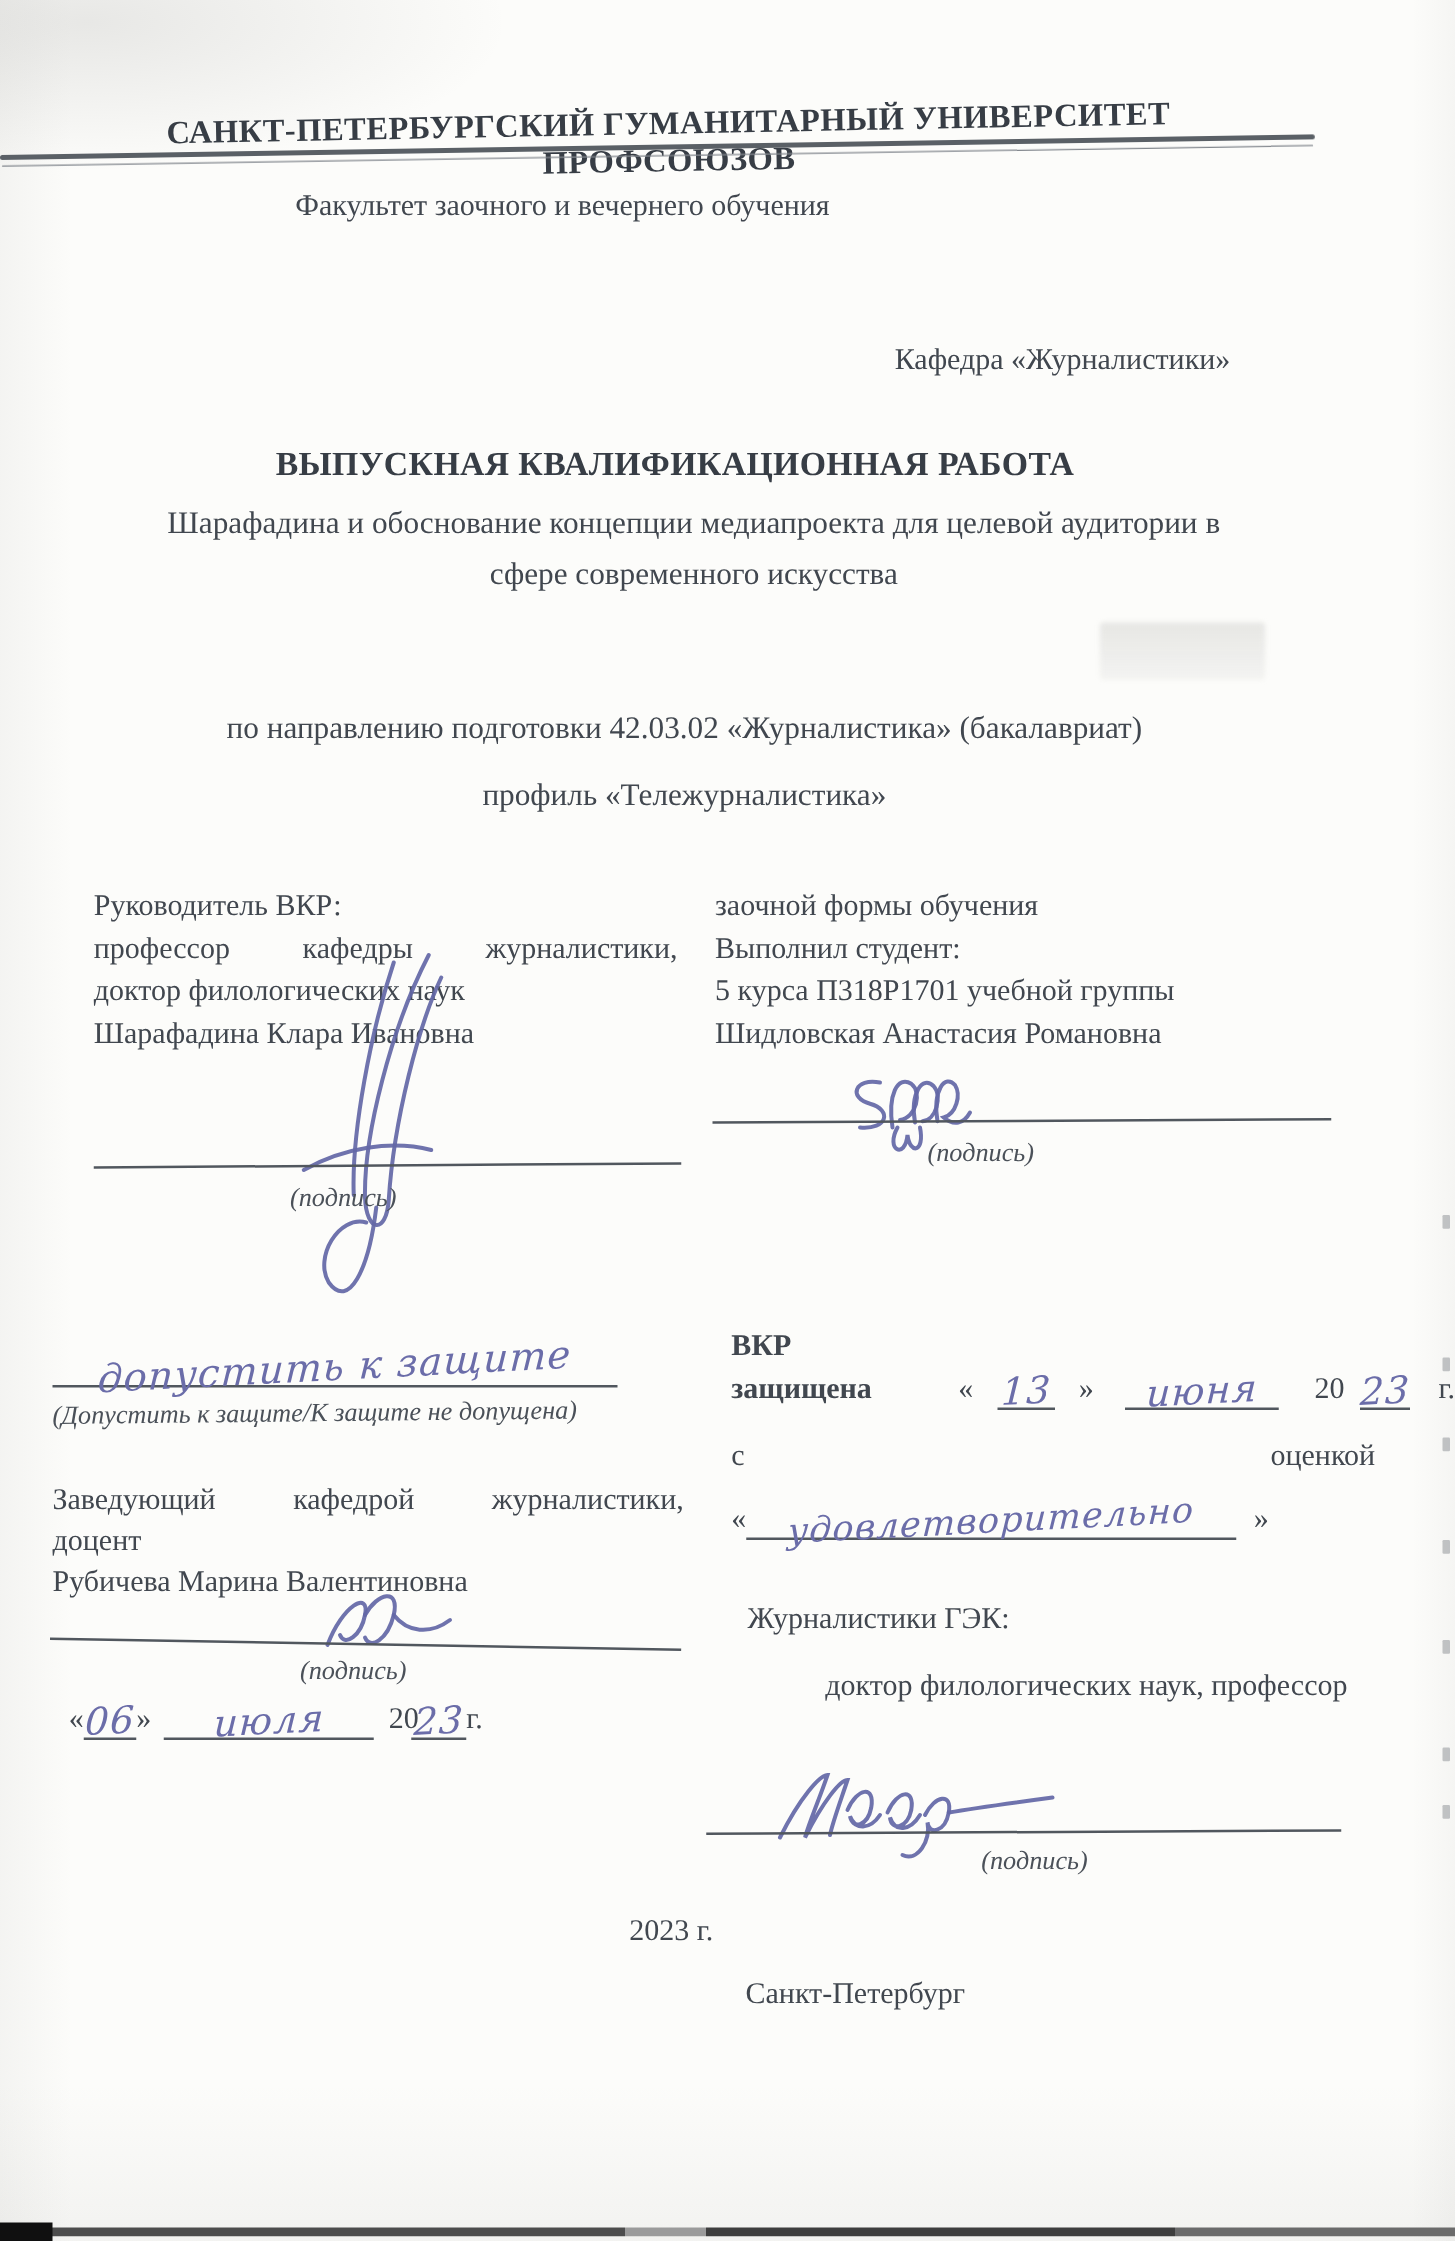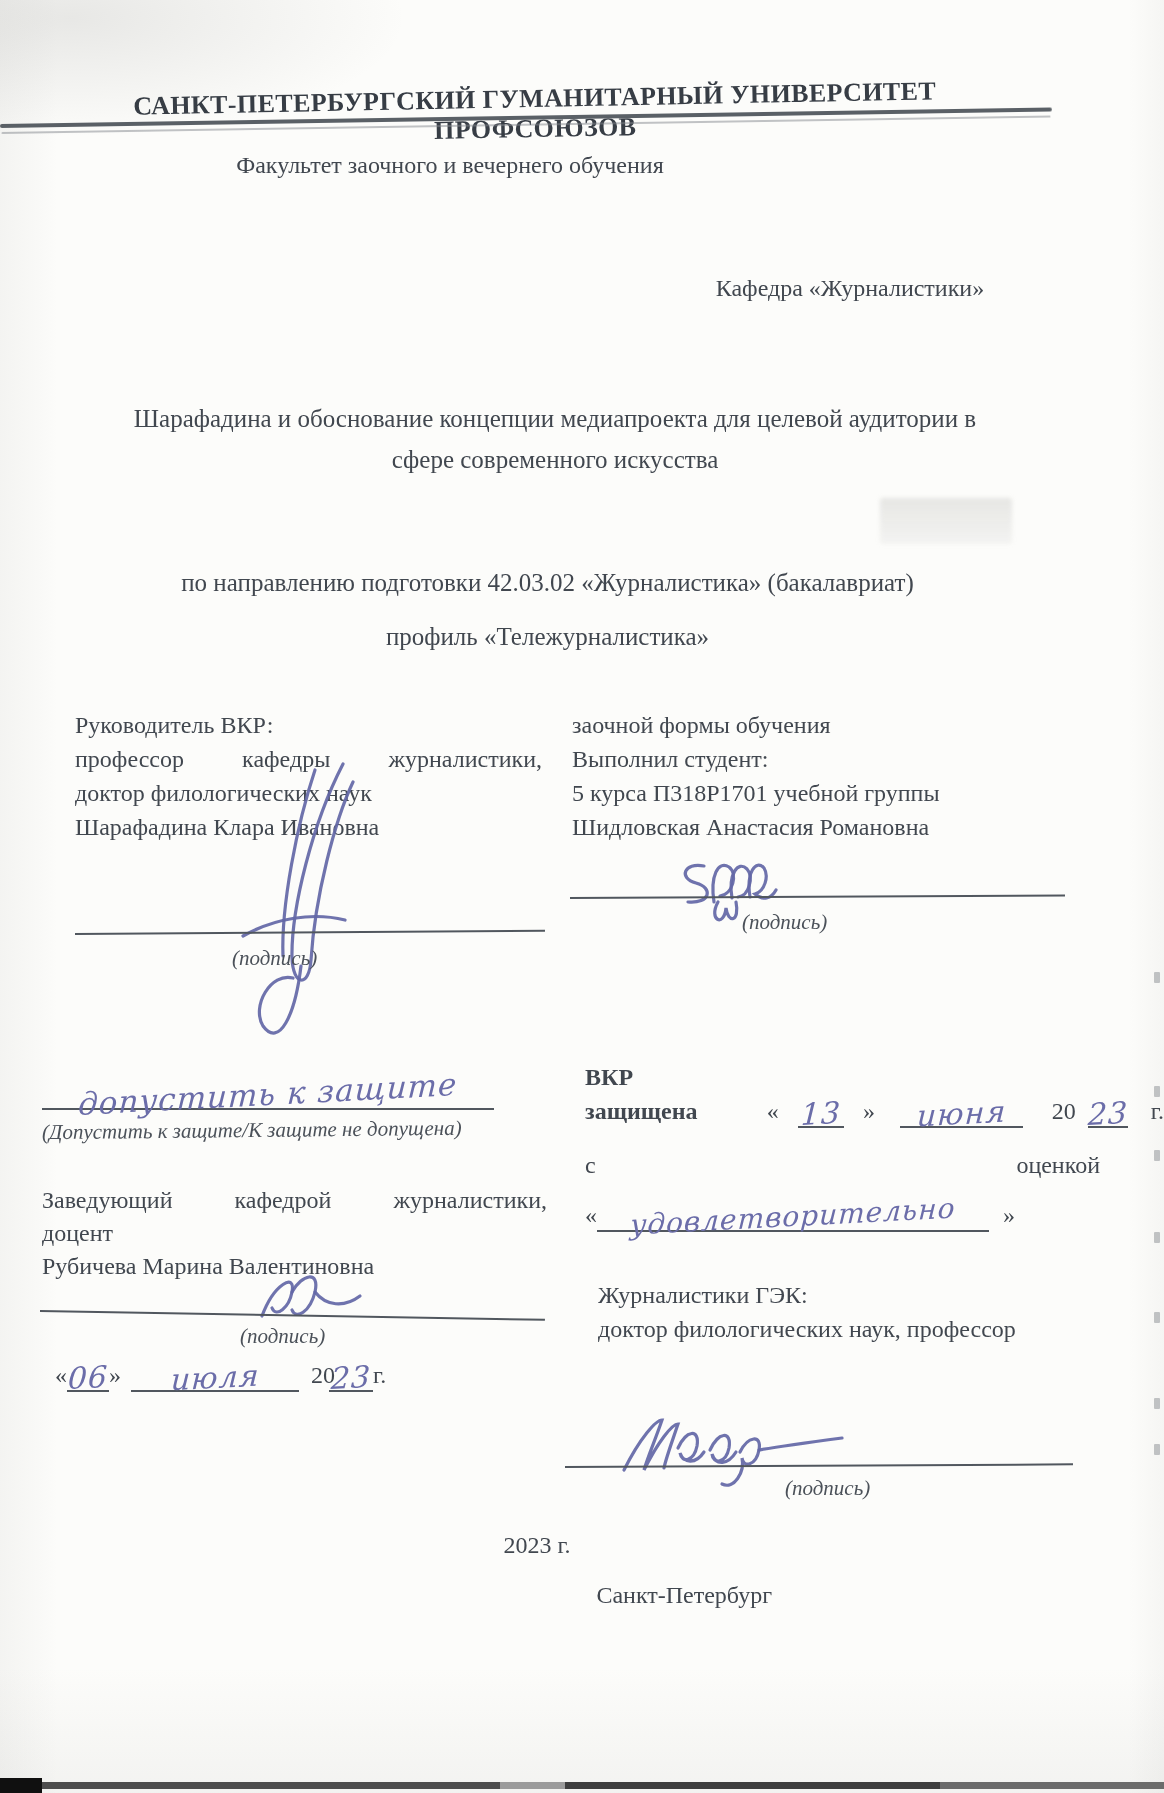--- a/index.html
+++ b/index.html
@@ -61,20 +61,21 @@
 <div class="page">
   <div class="shade"></div>
 
   <div class="abs uni ctr" style="left:40px; top:84px; width:990px;">САНКТ-ПЕТЕРБУРГСКИЙ ГУМАНИТАРНЫЙ УНИВЕРСИТЕТ ПРОФСОЮЗОВ</div>
   <div class="abs rule1"></div>
 
   <div class="abs t ctr" style="left:140px; top:148px; width:620px;">Факультет заочного и вечернего обучения</div>
 
   <div class="abs t ctr" style="left:640px; top:236px; width:420px;margin-top:35px;">Кафедра «Журналистики»</div>
 
+  <div class="abs worktype ctr" style="left:120px; top:356px; width:840px;">ВЫПУСКНАЯ КВАЛИФИКАЦИОННАЯ РАБОТА</div>
 
   <div class="abs topic ctr" style="left:60px; top:398px; width:990px;">
     <div>Шарафадина и обоснование концепции медиапроекта для целевой аудитории в</div>
     <div>сфере современного искусства</div>
   </div>
 
   <div class="abs smudge"></div>
 
   <div class="abs topic ctr" style="left:75px; top:562px; width:945px;">по направлению подготовки 42.03.02 «Журналистика» (бакалавриат)</div>
   <div class="abs topic ctr" style="left:75px; top:616px; width:945px;">профиль «Тележурналистика»</div>
@@ -175,21 +176,21 @@
       <span>«</span>
       <span class="blank" style="width:392px; height:42px;">
         <span class="hand" style="font-size:28px; position:relative; top:4px;">удовлетворительно</span>
       </span>
       <span style="margin-left:14px;">»</span>
     </div>
   </div>
 
   <div class="abs t" style="left:598px; top:1278px; width:480px;">
     <div>Журналистики ГЭК:</div>
-    <div style="">доктор филологических наук, профессор</div>
+    <div style="margin-top:20px;text-align:right;">доктор филологических наук, профессор</div>
   </div>
 
   <svg class="abs sig-svg" style="left:612px; top:1406px;" width="240" height="88" viewBox="0 0 240 88">
     <path d="M12,64 C28,32 44,14 50,14 C44,32 36,50 32,64 C46,36 60,18 66,18 C60,36 54,52 52,62"></path>
     <path d="M66,42 C74,24 88,22 85,40 C82,55 70,58 68,47 C72,58 84,58 92,46"></path>
     <path d="M98,44 C106,26 120,24 117,42 C114,57 101,59 100,48 C104,60 116,59 124,46"></path>
     <path d="M128,46 C136,30 150,28 147,44 C144,60 131,62 130,52 C133,66 122,84 110,78"></path>
     <path d="M147,44 C170,40 200,36 230,32"></path>
   </svg>
   <div class="abs sigline" style="left:565px; top:1466px; width:508px; transform:rotate(-0.3deg);"></div>

